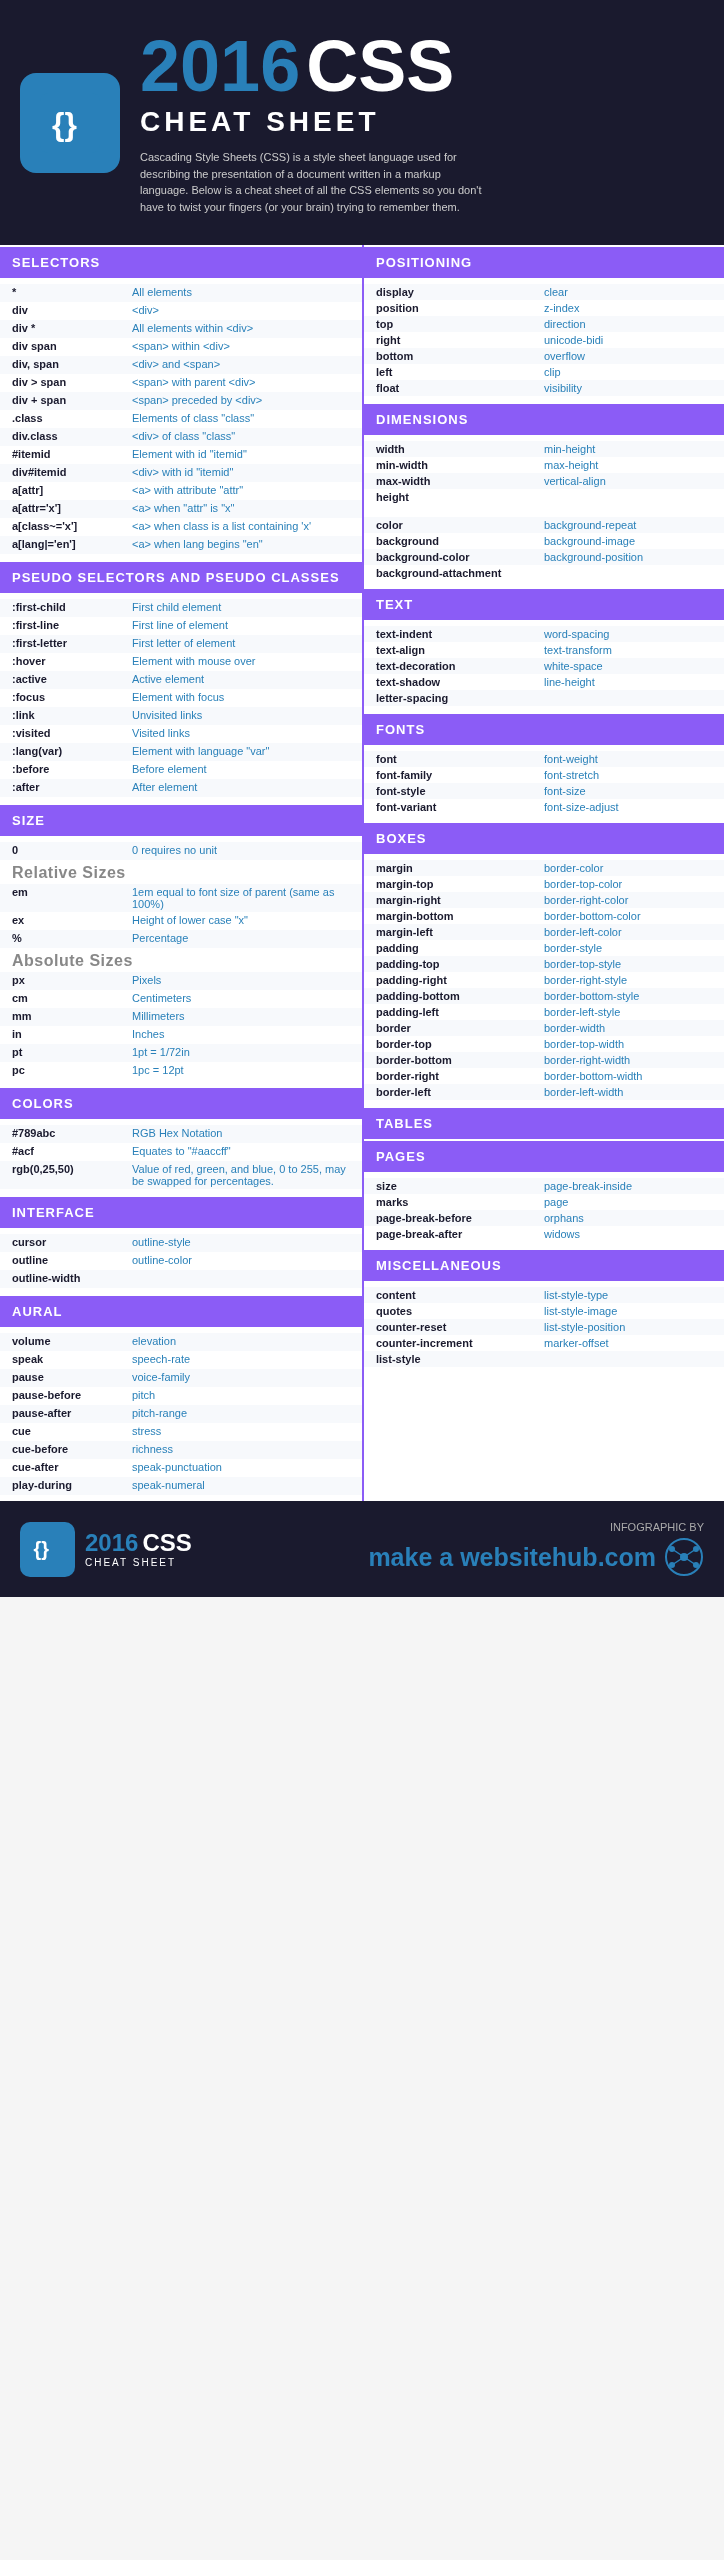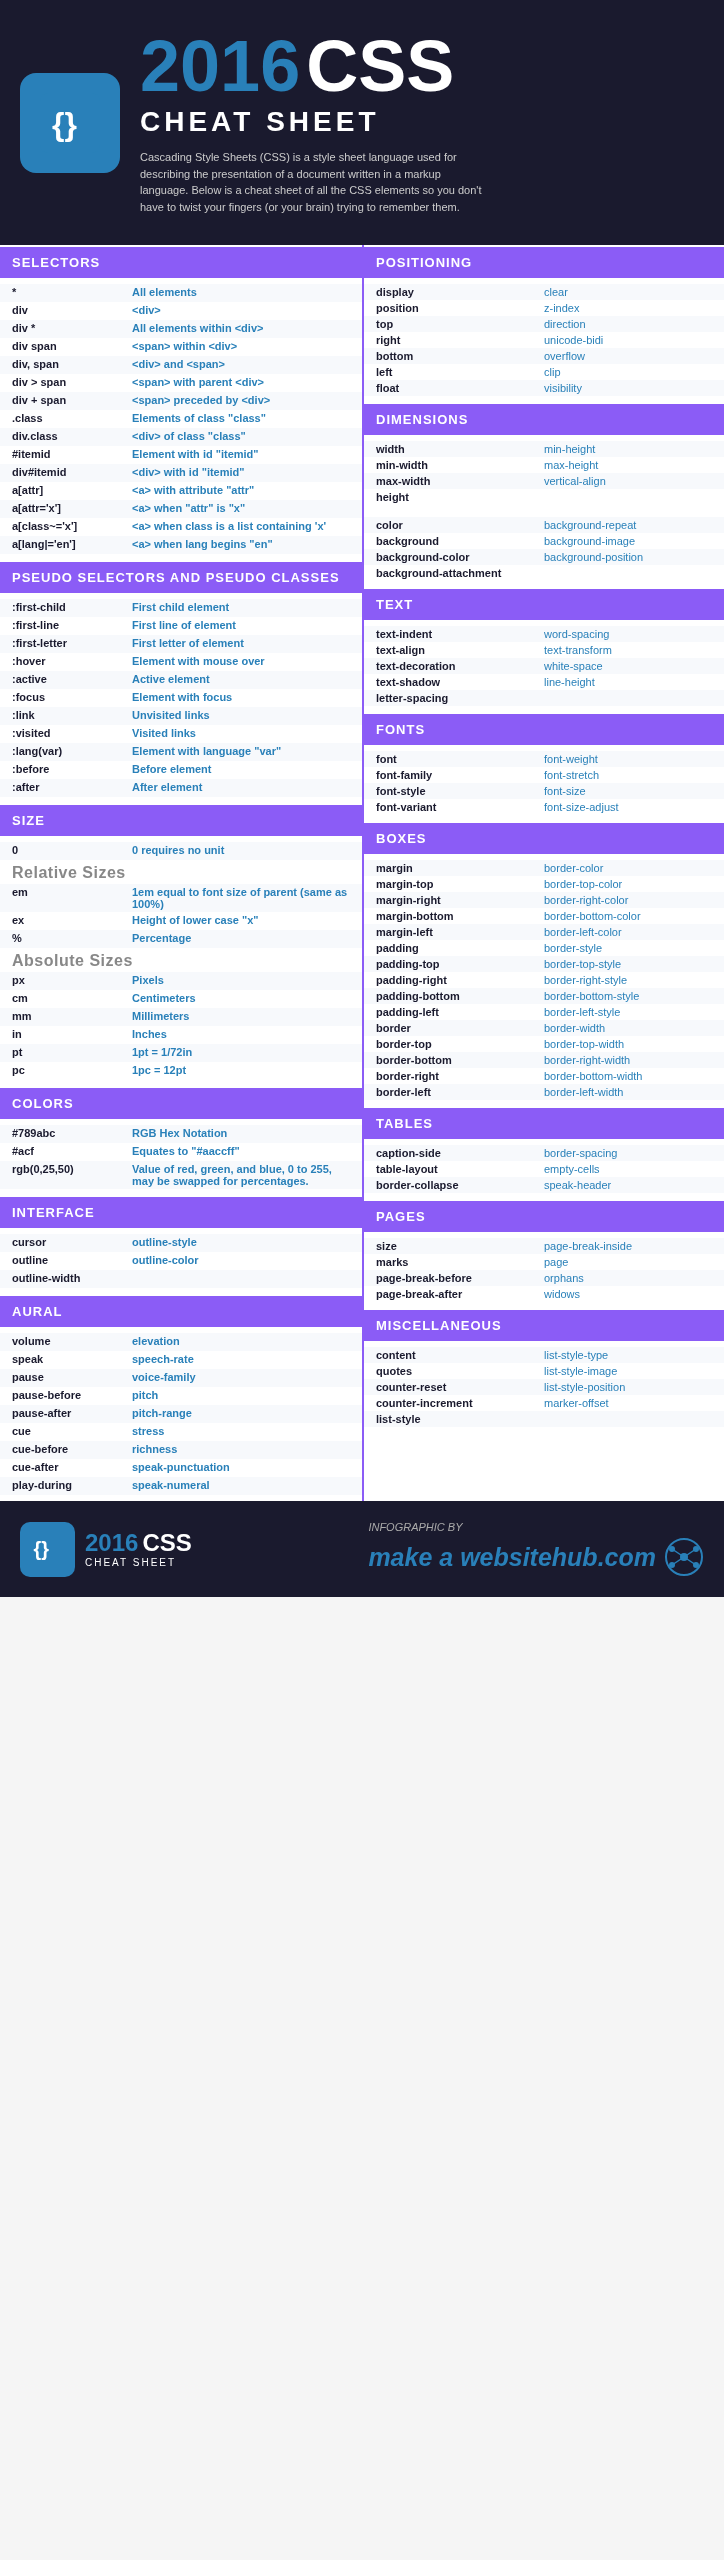--- a/index.html
+++ b/index.html
@@ -112,21 +112,20 @@
       width: 120px;
       flex-shrink: 0;
       color: #1a1a2e;
       font-weight: 600;
       font-size: 11px;
     }
     .col-right {
       color: #2980b9;
       font-size: 11px;
       flex: 1;
-      font-weight: bold;
     }
 
     
     .sub-label {
       color: #888;
       font-size: 16px;
       padding: 4px 12px 2px 12px;
       font-weight: 700;
       letter-spacing: 0.5px;
     }
@@ -172,23 +171,23 @@
       justify-content: center;
     }
     .footer-logo-text {
       display: flex;
       flex-direction: column;
     }
     .footer-year { font-size: 24px; font-weight: 900; color: #2980b9; line-height: 1; }
     .footer-css-text { font-size: 24px; font-weight: 900; color: white; line-height: 1; }
     .footer-cheat { font-size: 10px; color: white; letter-spacing: 2px; margin-top: 2px; }
     .footer-right {
+      text-align: right;
       color: #aaa;
       font-size: 11px;
-      font-style: italic;
     }
     .footer-brand {
       font-size: 25px;
       font-weight: 700;
       color: white;
     }
     .footer-brand span { color: #2980b9; }
     .footer-infographic { color: #aaa; font-size: 11px; margin-bottom: 4px; }
   </style>
 </head>
@@ -647,34 +646,20 @@
           </div>
           <div class="two-col-row">
             <span class="prop-left">border-left</span>
             <span class="prop-right">border-left-width</span>
           </div>
         </div>
     </div>
 
     <div class="section">
       <div class="section-header">TABLES</div>
-      <div class="section-content" id="tables-content">
-          <div class="two-col-row">
-            <span class="prop-left">caption-side</span>
-            <span class="prop-right">border-spacing</span>
-          </div>
-          <div class="two-col-row">
-            <span class="prop-left">table-layout</span>
-            <span class="prop-right">empty-cells</span>
-          </div>
-          <div class="two-col-row">
-            <span class="prop-left">border-collapse</span>
-            <span class="prop-right">speak-header</span>
-          </div>
-        </div>
     </div>
 
     <div class="section">
       <div class="section-header">PAGES</div>
       <div class="section-content" id="pages-content">
           <div class="two-col-row">
             <span class="prop-left">size</span>
             <span class="prop-right">page-break-inside</span>
           </div>
           <div class="two-col-row">

